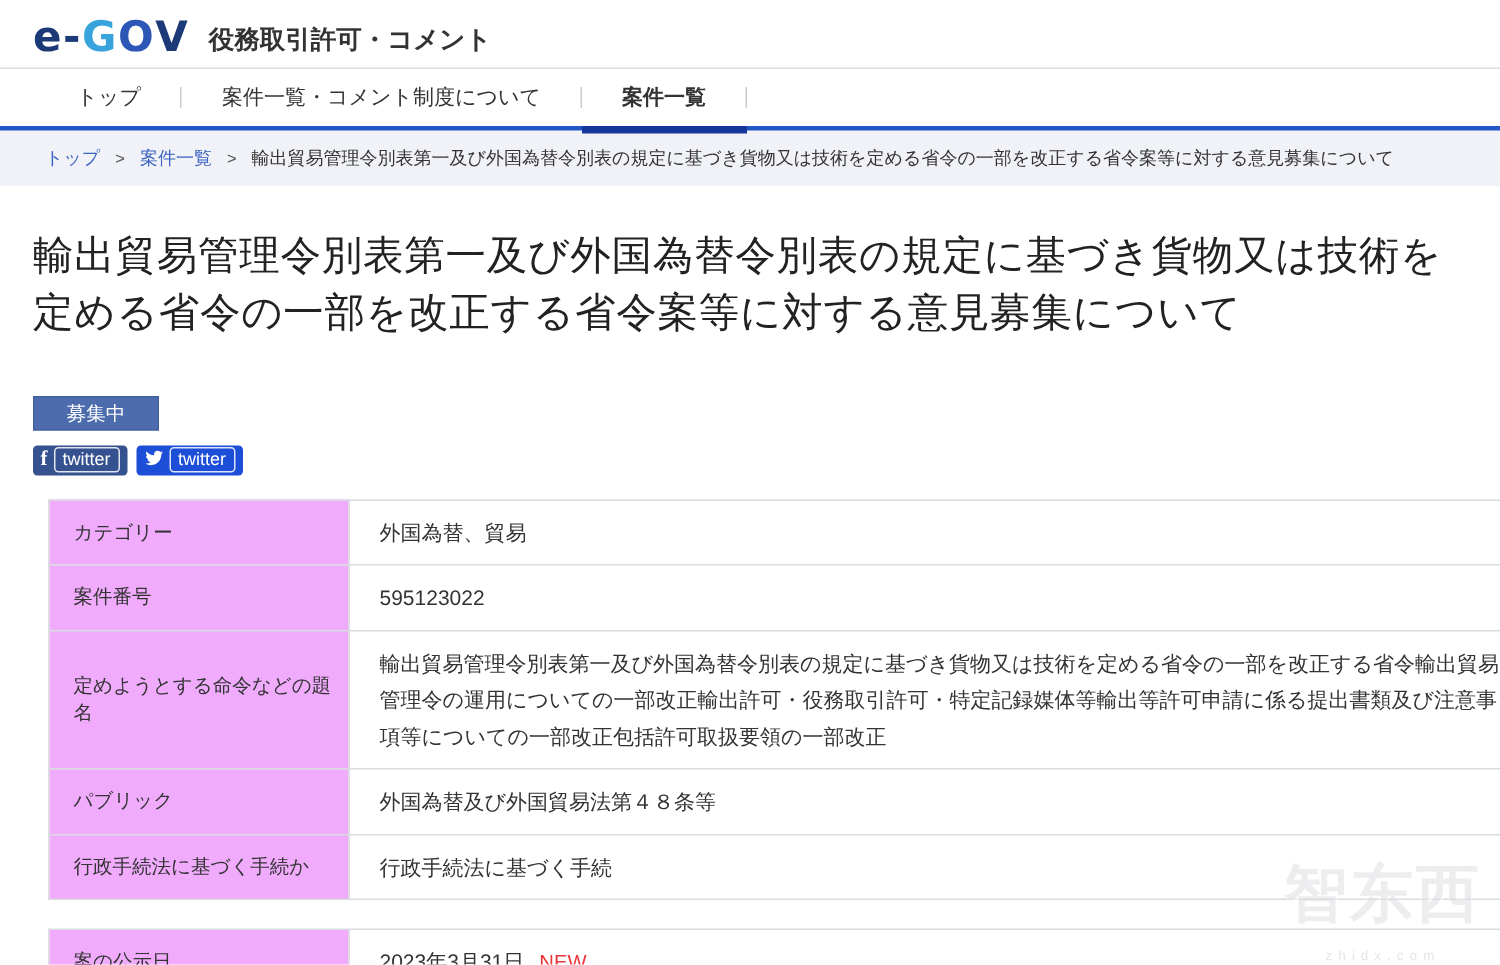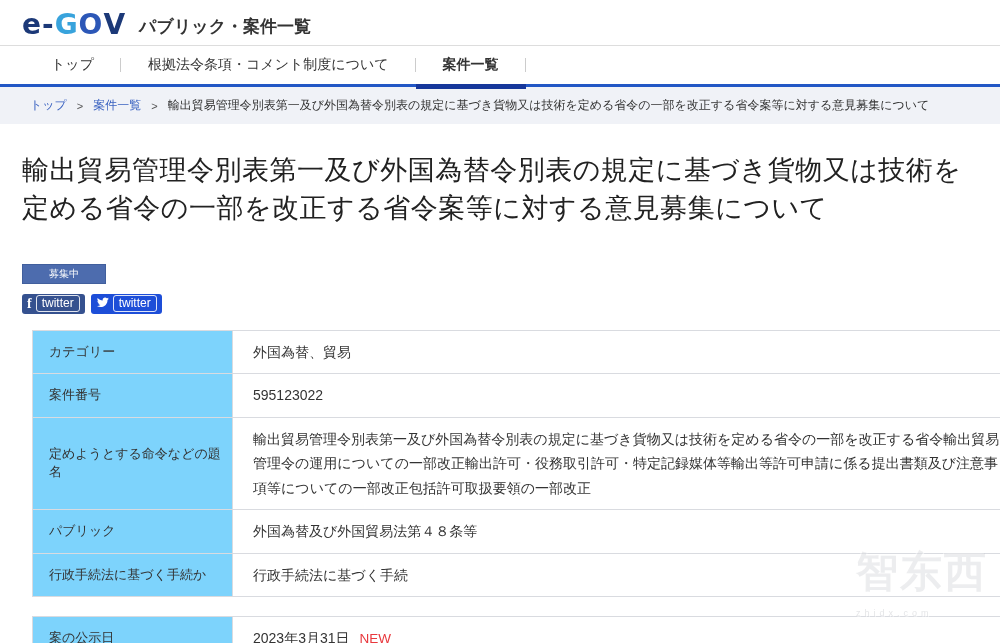--- a/index.html
+++ b/index.html
@@ -33,70 +33,70 @@
             padding:0 30px; font-size:12px; color:#333; white-space:nowrap; overflow:hidden; }
   .crumbs a { color:#3b63c1; text-decoration:none; cursor:pointer; }
   .crumbs .sep { margin:0 10px; color:#555; font-size:11px; }
 
   
   .main { padding:0 22px; }
   h1.page-title { margin-top:27px; font-size:27px; line-height:1.42; font-weight:500;
                   color:#222; letter-spacing:.5px; max-width:960px; }
 
   .status-badge { display:inline-block; margin-top:36px; background:#4d6cae; border:1px solid #415f9d;
-                  color:#fff; font-size:10px; line-height:1; padding:4px 0; width:84px; text-align:center; }
+                  color:#fff; font-size:13px; line-height:1; padding:4px 0; width:84px; text-align:center; }
 
   .share-row { margin-top:10px; display:flex; gap:6px; }
   .share-btn { display:inline-flex; align-items:center; height:20px; border-radius:3px;
                color:#fff; font-size:12px; padding:0 5px; cursor:pointer; }
   .share-btn .lbl { border:1px solid rgba(255,255,255,.85); border-radius:3px; padding:0 5px;
                     margin-left:4px; line-height:15px; }
   .fb { background:#35518f; }
   .fb .f-ico { font-weight:bold; font-size:14px; font-family:"Liberation Serif",serif; }
   .tw { background:#1d4ed8; }
   .tw svg { width:13px; height:13px; fill:#fff; }
 
   
   .info-table { width:980px; margin:16px 10px 0 10px; border-collapse:collapse; table-layout:fixed; }
   .info-table th, .info-table td { border:1px solid #d9dbe0; vertical-align:middle; }
-  .info-table th { width:200px; background:#7dd3fc; font-weight:normal; text-align:left;
+  .info-table th { width:200px; background:#f0abfc; font-weight:normal; text-align:left;
                    font-size:13px; color:#333; padding:9px 10px 9px 16px; }
   .info-table td { font-size:14px; color:#333; padding:9px 10px 9px 20px; line-height:1.75; }
   .info-table.second { margin-top:19px; }
   .new-flag { color:#e8383d; margin-left:10px; font-size:13.5px; }
 
   
-  .watermark { position:absolute; right:12px; top:544px; 
+  .watermark { position:absolute; right:12px; top:568px; text-align:center;
                pointer-events:none; z-index:5; opacity:.55; }
   .watermark .wm-main { font-size:42px; font-weight:bold; color:rgba(195,197,203,.55);
                         text-shadow:1px 1px 0 #fff, -1px -1px 0 rgba(255,255,255,.8); letter-spacing:2px; }
   .watermark .wm-sub { font-size:9px; letter-spacing:4px; color:rgba(190,192,198,.75);
                        text-shadow:1px 1px 0 #fff; margin-top:8px; }
 </style>
 </head>
 <body>
 
 <header class="hdr">
   <a class="logo">
     <span class="c-navy">e</span>
     <span class="c-navy">-</span>
     <span class="c-cyan">G</span>
     <span class="c-blue">O</span>
     <span class="c-navy">V</span>
   </a>
-  <div class="svc-title">パブリック・案件一覧</div>
+  <div class="svc-title">役務取引許可・コメント</div>
 </header>
 
 <nav class="nav">
   <ul>
     <li>
       <span>トップ</span>
     </li>
     <li>
-      <span>根拠法令条項・コメント制度について</span>
+      <span>案件一覧・コメント制度について</span>
     </li>
     <li class="active">
       <span>案件一覧</span>
       <span class="bar"></span>
     </li>
   </ul>
 </nav>
 
 <div class="crumbs">
   <a>トップ</a>

